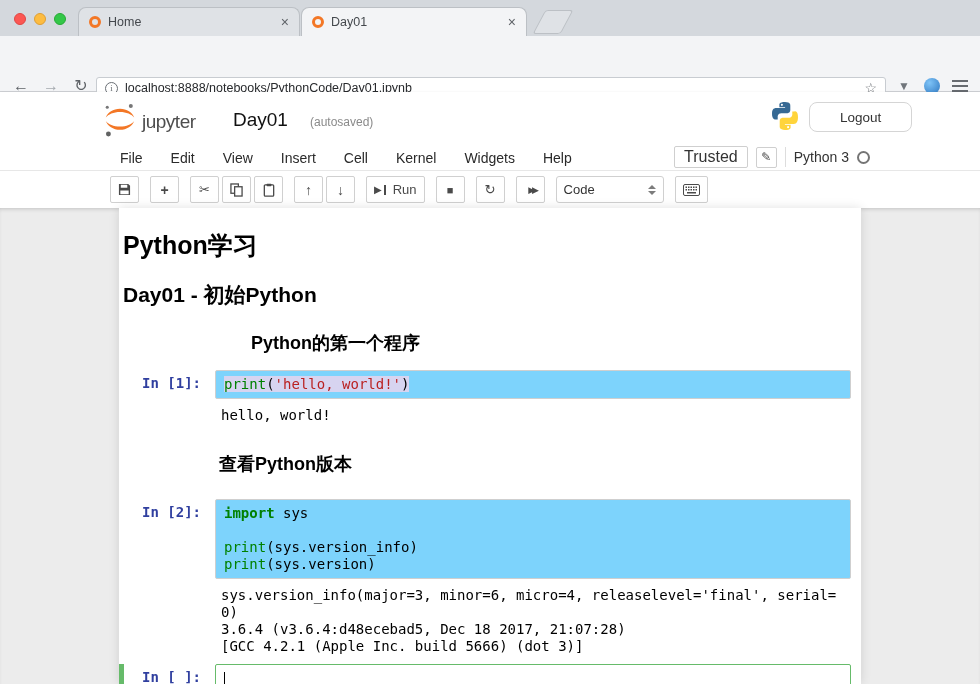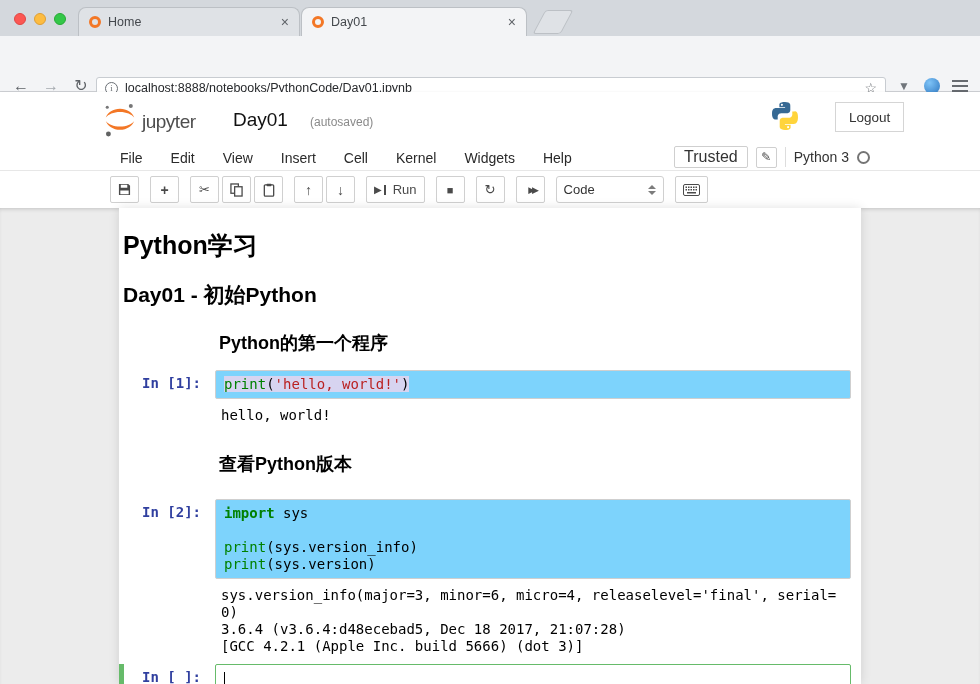--- a/index.html
+++ b/index.html
@@ -61,22 +61,22 @@
   .bm-overflow { position:absolute; left:955px; top:66px; font-size:15px; color:#5f6368; }
 
   
   .jp-header { position:absolute; left:0; top:92px; width:980px; height:116px; background:#fff;
                box-shadow:0 1px 3px rgba(0,0,0,0.12); }
   .jp-logo { position:absolute; left:103px; top:10px; display:flex; align-items:center; gap:5px; }
   .jp-logo-text { font-size:19px; color:#4e4e4e; letter-spacing:-0.5px; margin-top:4px; }
   .nb-title { position:absolute; left:233px; top:17px; font-size:19px; color:#111; }
   .nb-checkpoint { position:absolute; left:302px; top:23px; font-size:12px; color:#8a8a8a;margin-left:8px; }
   .py-logo { position:absolute; left:770px; top:9px; }
-  .logout-btn { position:absolute; left:835px; top:10px; height:30px; padding:0 13px;
-                border:1px solid #d5d5d5; border-radius:0; background:#fff; font-size:13.5px;
+  .logout-btn { position:absolute; left:809px; top:10px; height:30px; padding:0 30px;
+                border:1px solid #d5d5d5; border-radius:8px; background:#fff; font-size:13.5px;
                 color:#333; display:flex; align-items:center; }
 
   .jp-menubar { position:absolute; left:120px; top:54px; height:24px; display:flex; gap:28px;
                 align-items:center; font-size:14px; color:#2a2a2a; }
   .jp-menubar span { cursor:default; }
   .menubar-line { position:absolute; left:0; top:78px; width:980px; height:0; border-top:1px solid #e7e7e7; }
   .menu-right { position:absolute; right:110px; top:52px; height:26px; display:flex; align-items:center; gap:8px; }
   .trusted { height:22px; padding:0 9px; border:1px solid #cfcfcf; border-radius:2px;
              font-size:16px; color:#333; display:flex; align-items:center; background:#fff; }
   .pencil-box { width:21px; height:21px; border:1px solid #cfcfcf; border-radius:2px;
@@ -108,21 +108,21 @@
   .nb-page { position:absolute; left:119px; top:0; width:742px; height:476px; background:#fff;
              box-shadow:0 0 10px rgba(0,0,0,0.12); padding-top:18px; overflow:hidden; }
   .row { display:flex; position:relative; }
   .prompt { width:96px; flex:none; text-align:right; padding:5px 14px 0 0; font-size:14px;
             line-height:17px; font-weight:bold; color:#303F9F; }
   .content { flex:1; margin-right:10px; min-width:0; }
   .content h1 { font-size:25px; line-height:29px; color:#000; padding-left:4px; }
   .content h2 { font-size:21px; line-height:25px; color:#000; padding-left:4px; }
   .content h3 { font-size:18px; line-height:21px; color:#000; padding-left:4px; }
   .mb25{margin-bottom:17px;flex-direction:column;} .mb26{margin-bottom:26px;flex-direction:column;} .mb24{margin-bottom:24px;}
-  .mb16{margin-bottom:16px;} .mb8{margin-bottom:8px;} .mb30{margin-bottom:30px;} .mb9{margin-bottom:9px;}
+  .mb16{margin-bottom:16px;gap:32px;} .mb8{margin-bottom:8px;} .mb30{margin-bottom:30px;} .mb9{margin-bottom:9px;}
   .input-box { border:1px solid #cfcfcf; border-radius:2px; background:#7dd3fc;
                padding:5px 8px; font-size:14px; line-height:17px; color:#000; }
   .cl { min-height:17px; line-height:17px; white-space:pre; }
   .tok-kw { color:#008000; font-weight:bold; }
   .tok-bi { color:#008000; }
   .tok-str { color:#BA2121; }
   .sel { background:#d7d4f0; }
   .output { font-size:14px; line-height:17px; color:#000; white-space:pre-wrap;
             word-break:break-all; max-width:622px; padding-left:6px; }
   .cell-edit::before { content:""; position:absolute; left:0; top:0; bottom:-22px; width:5px; background:#66BB6A; }

